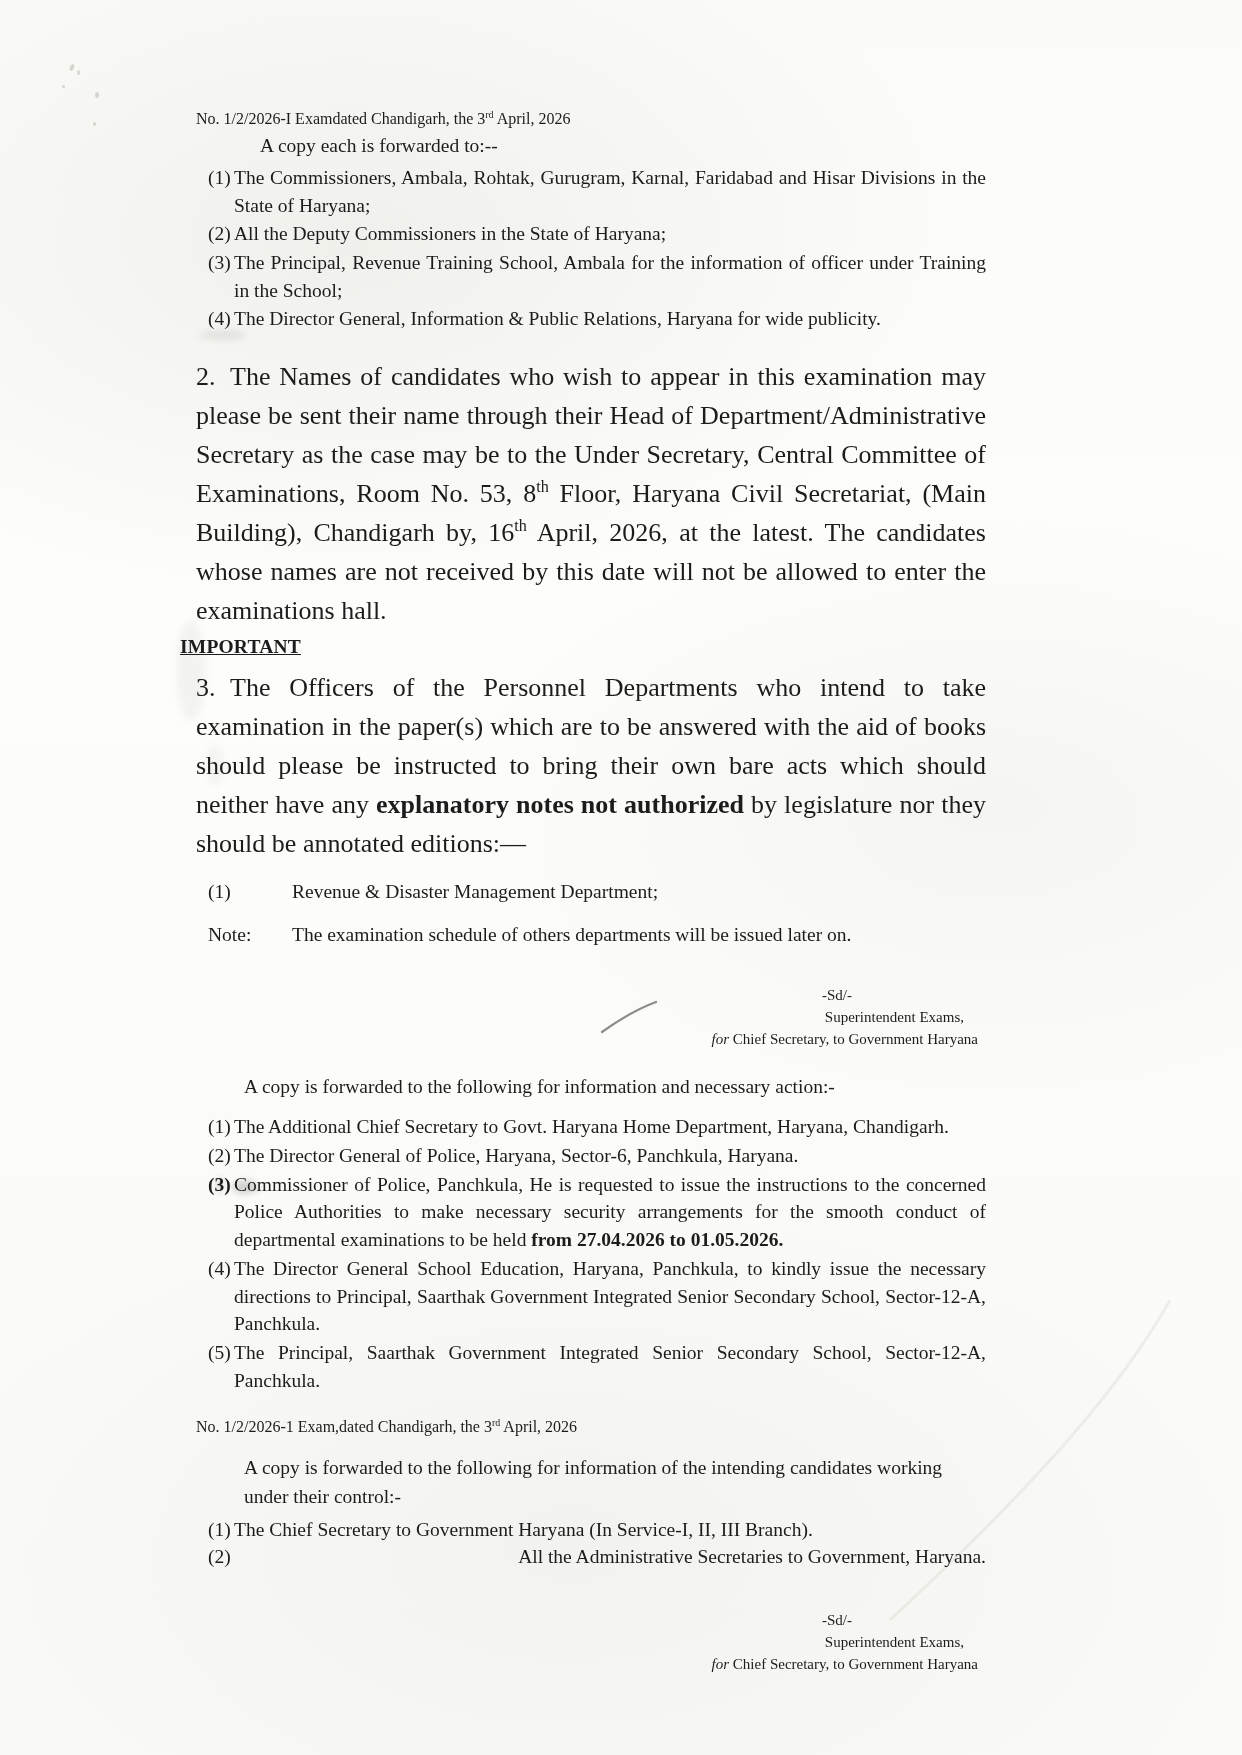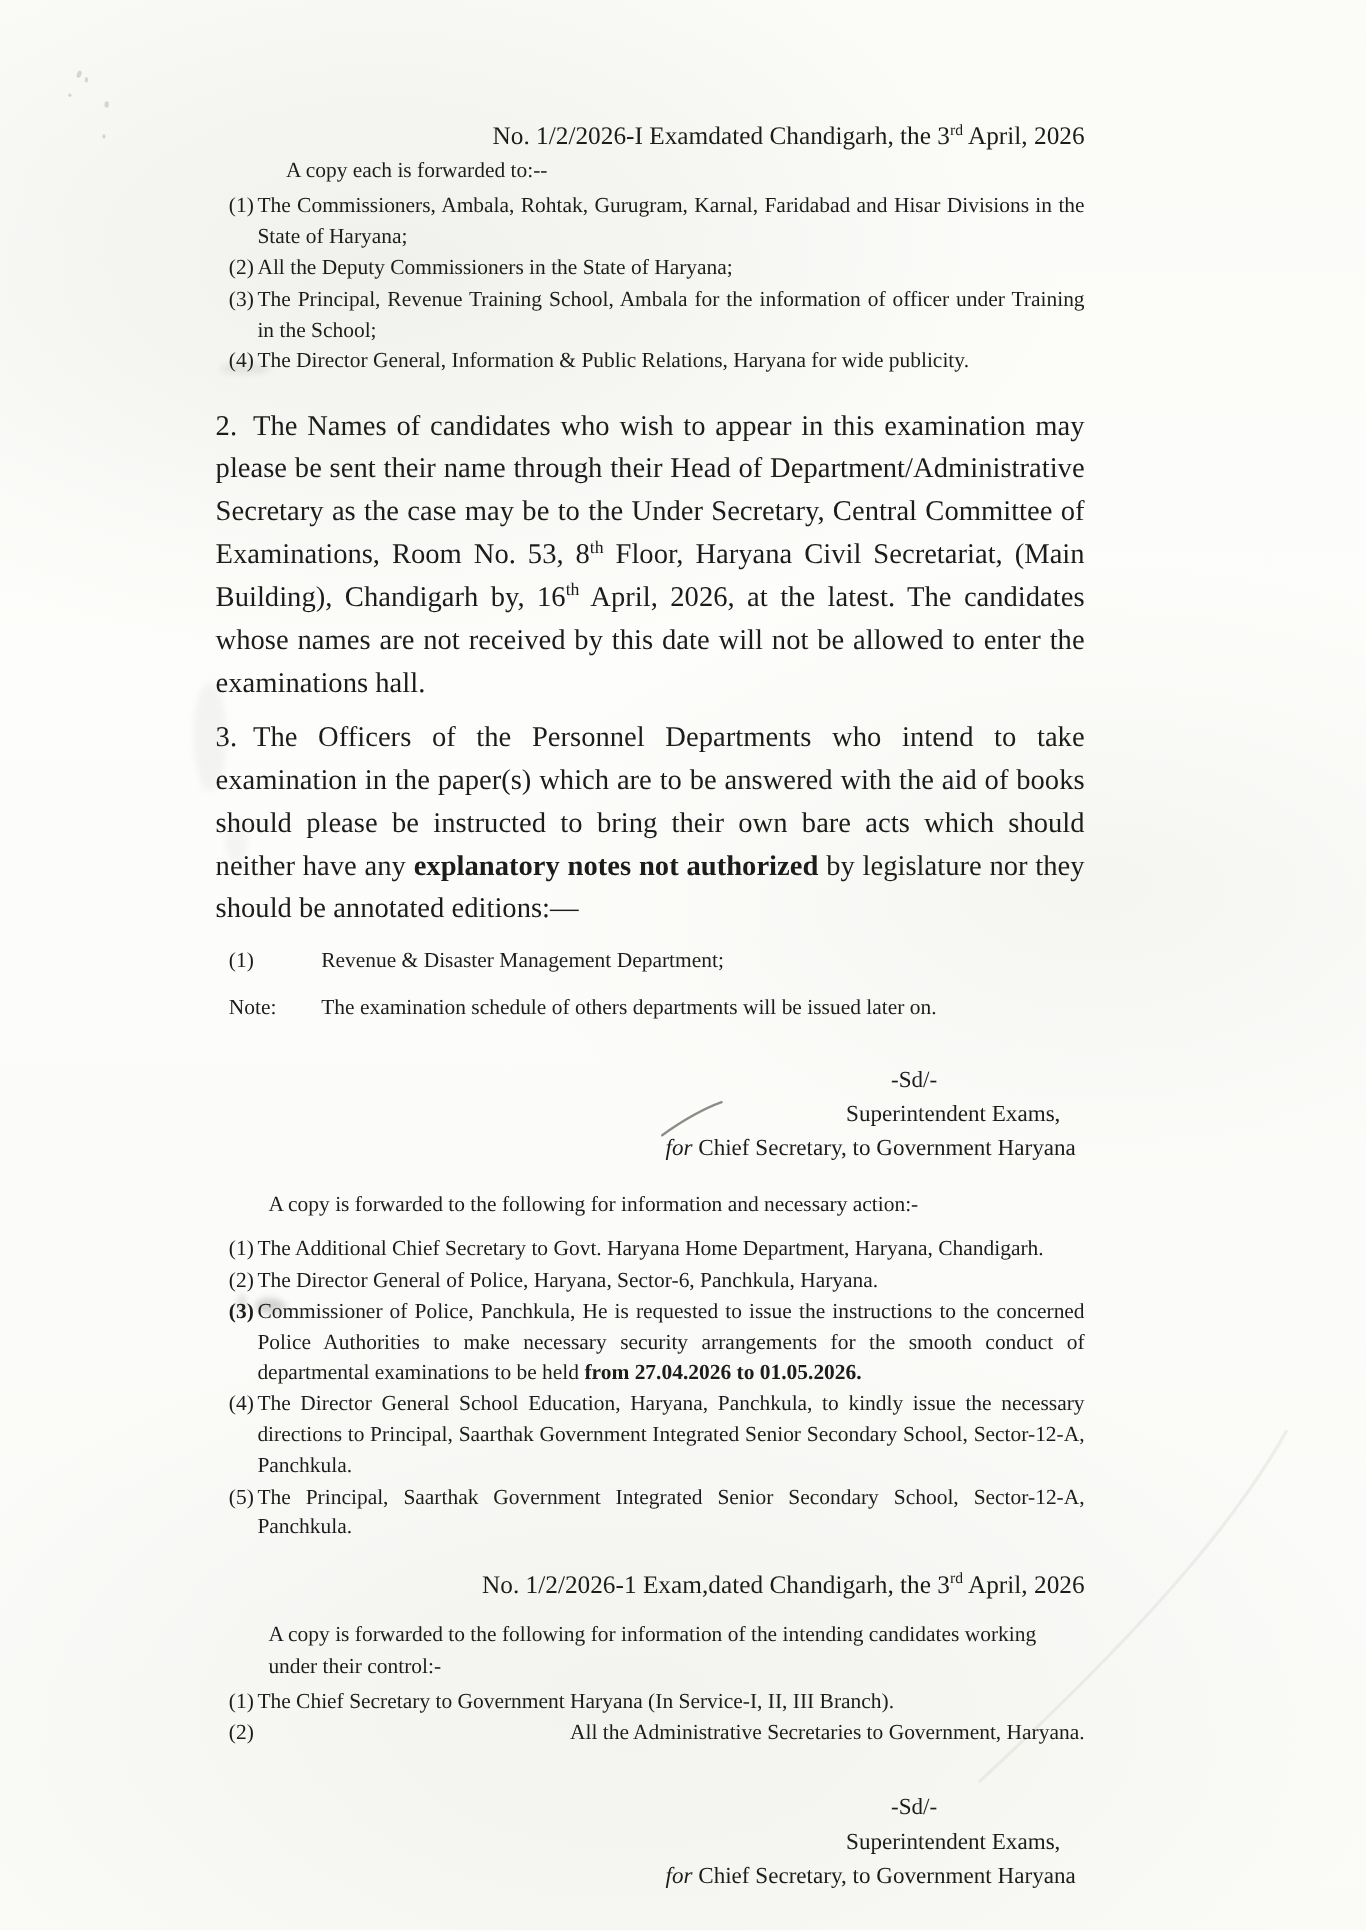--- a/index.html
+++ b/index.html
@@ -45,23 +45,23 @@
 
   .content {
     position: absolute;
     left: 196px;
     top: 108px;
     width: 790px;
   }
 
   .row-between {
     display: flex;
-    justify-content: flex-end;
+    justify-content: flex-start;
     align-items: baseline;
-    font-size: 23px;
+    font-size: 16px;
     line-height: 1.42;
   }
   .indent-line {
     margin-left: 64px;
     font-size: 19.5px;
     line-height: 1.5;
   }
 
   ul.num-list {
     list-style: none;
@@ -117,21 +117,21 @@
     flex: 0 0 auto;
     width: 96px;
     padding-left: 12px;
     box-sizing: border-box;
   }
   .sub-item .sub-body { flex: 1 1 auto; }
 
   .sign-block {
     margin-top: 34px;
     text-align: right;
-    font-size: 21px;
+    font-size: 15px;
     line-height: 1.48;
     padding-right: 8px;
   }
   .sign-sd { margin-right: 126px; }
   .sign-title { margin-right: 14px; }
   .sign-for i { font-style: italic; text-align: center; }
 
   .lead-line {
     margin-left: 48px;
     font-size: 19.5px;
@@ -202,20 +202,21 @@
       <li>
         <span class="marker">(4)</span>
         <span class="body">The Director General, Information &amp; Public Relations, Haryana for wide publicity.</span>
       </li>
     </ul>
 
     <div class="para">
       <span class="pnum">2.</span><span>The Names of candidates who wish to appear in this examination may please be sent their name through their Head of Department/Administrative Secretary as the case may be to the Under Secretary, Central Committee of Examinations, Room No. 53, 8</span><sup>th</sup><span> Floor, Haryana Civil Secretariat, (Main Building), Chandigarh by, 16</span><sup>th</sup><span> April, 2026, at the latest. The candidates whose names are not received by this date will not be allowed to enter the examinations hall.</span>
     </div>
 
+    <div class="important">IMPORTANT</div>
 
     <div class="para" style="margin-top:10px;">
       <span class="pnum">3.</span><span>The  Officers of the Personnel Departments who intend to take examination in the paper(s) which are to be answered with the aid of books should please be instructed to bring their own bare acts which should neither have any </span><b>explanatory notes not authorized</b><span> by legislature nor they should be annotated editions:—</span>
     </div>
 
     <div class="sub-item">
       <span class="sub-marker">(1)</span>
       <span class="sub-body">Revenue &amp; Disaster Management Department;</span>
     </div>
 

